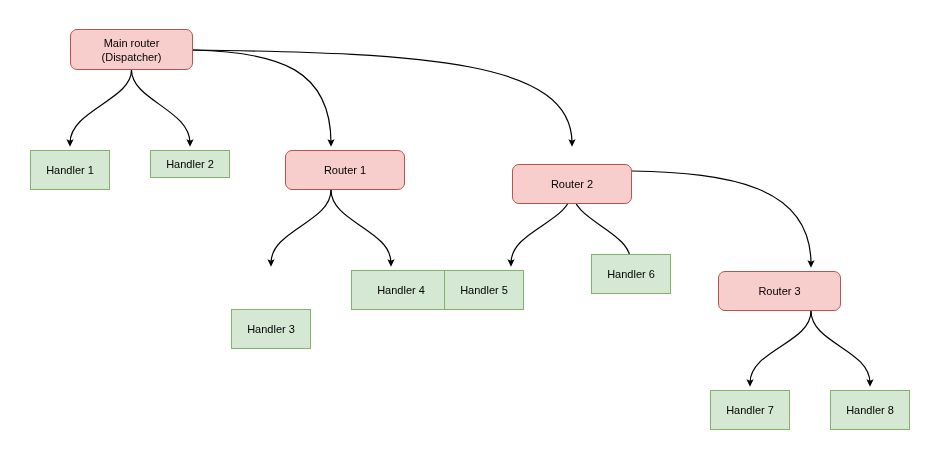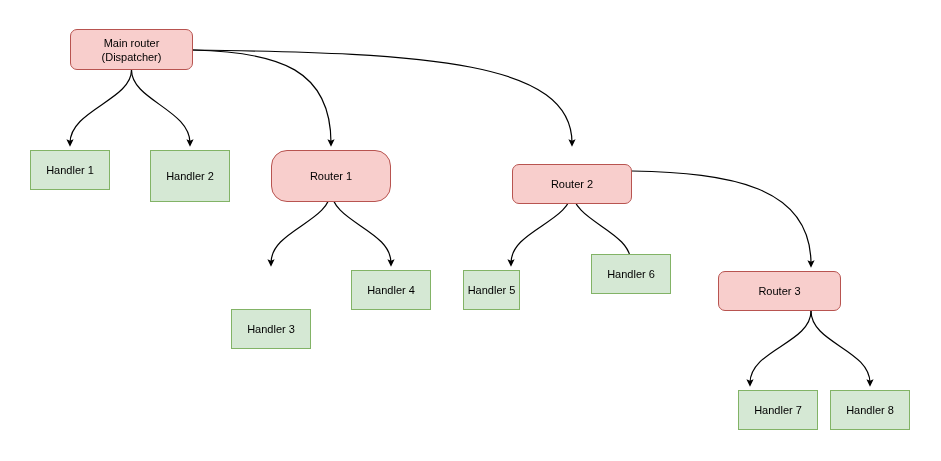--- a/index.html
+++ b/index.html
@@ -75,25 +75,25 @@
         <path d="M 632,171 C 730,173 811,186 811,264" stroke="#000000"></path>
         <path d="M 811,311 C 811,343 750,350 750,383" stroke="#000000"></path>
         <path d="M 811,311 C 811,343 870,350 870,383" stroke="#000000"></path>
       </g>
   </svg>
 
   <div id="node-layer">
       <div class="node node-router" style="left: 70px; top: 29px; width: 123px; height: 41px;"><span class="node-label">Main router
 (Dispatcher)</span></div>
       <div class="node node-handler" style="left: 30px; top: 150px; width: 80px; height: 40px;"><span class="node-label">Handler 1</span></div>
-      <div class="node node-handler" style="left: 150px; top: 150px; width: 80px; height: 52px;"><span class="node-label">Handler 2</span></div>
-      <div class="node node-router" style="left: 271px; top: 150px; width: 120px; height: 52px; border-radius: 16px;"><span class="node-label">Router 1</span></div>
+      <div class="node node-handler" style="left: 150px; top: 150px; width: 80px; height: 28px;"><span class="node-label">Handler 2</span></div>
+      <div class="node node-router" style="left: 285px; top: 150px; width: 120px; height: 40px;"><span class="node-label">Router 1</span></div>
       <div class="node node-router" style="left: 512px; top: 164px; width: 120px; height: 40px;"><span class="node-label">Router 2</span></div>
       <div class="node node-handler" style="left: 231px; top: 270px; width: 80px; height: 40px; margin-top: 39px;"><span class="node-label">Handler 3</span></div>
-      <div class="node node-handler" style="left: 351px; top: 270px; width: 80px; height: 40px;"><span class="node-label">Handler 4</span></div>
-      <div class="node node-handler" style="left: 463px; top: 270px; width: 57px; height: 40px;"><span class="node-label">Handler 5</span></div>
+      <div class="node node-handler" style="left: 351px; top: 270px; width: 100px; height: 40px;"><span class="node-label">Handler 4</span></div>
+      <div class="node node-handler" style="left: 444px; top: 270px; width: 80px; height: 40px;"><span class="node-label">Handler 5</span></div>
       <div class="node node-handler" style="left: 591px; top: 254px; width: 80px; height: 40px;"><span class="node-label">Handler 6</span></div>
       <div class="node node-router" style="left: 718px; top: 271px; width: 123px; height: 40px;"><span class="node-label">Router 3</span></div>
-      <div class="node node-handler" style="left: 710px; top: 390px; width: 80px; height: 40px; margin-left: 28px;"><span class="node-label">Handler 7</span></div>
+      <div class="node node-handler" style="left: 710px; top: 390px; width: 80px; height: 40px;"><span class="node-label">Handler 7</span></div>
       <div class="node node-handler" style="left: 830px; top: 390px; width: 80px; height: 40px;"><span class="node-label">Handler 8</span></div>
     </div>
 
 </div>
 
 </body></html>

